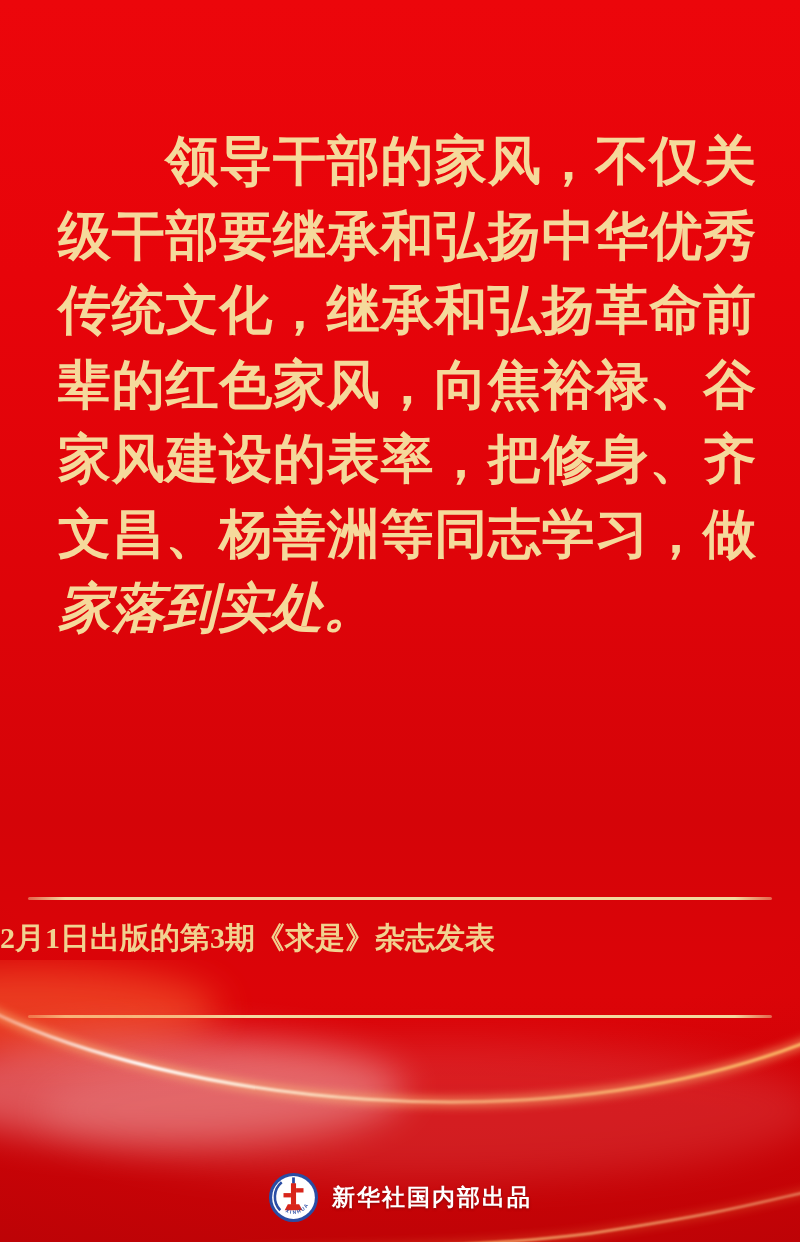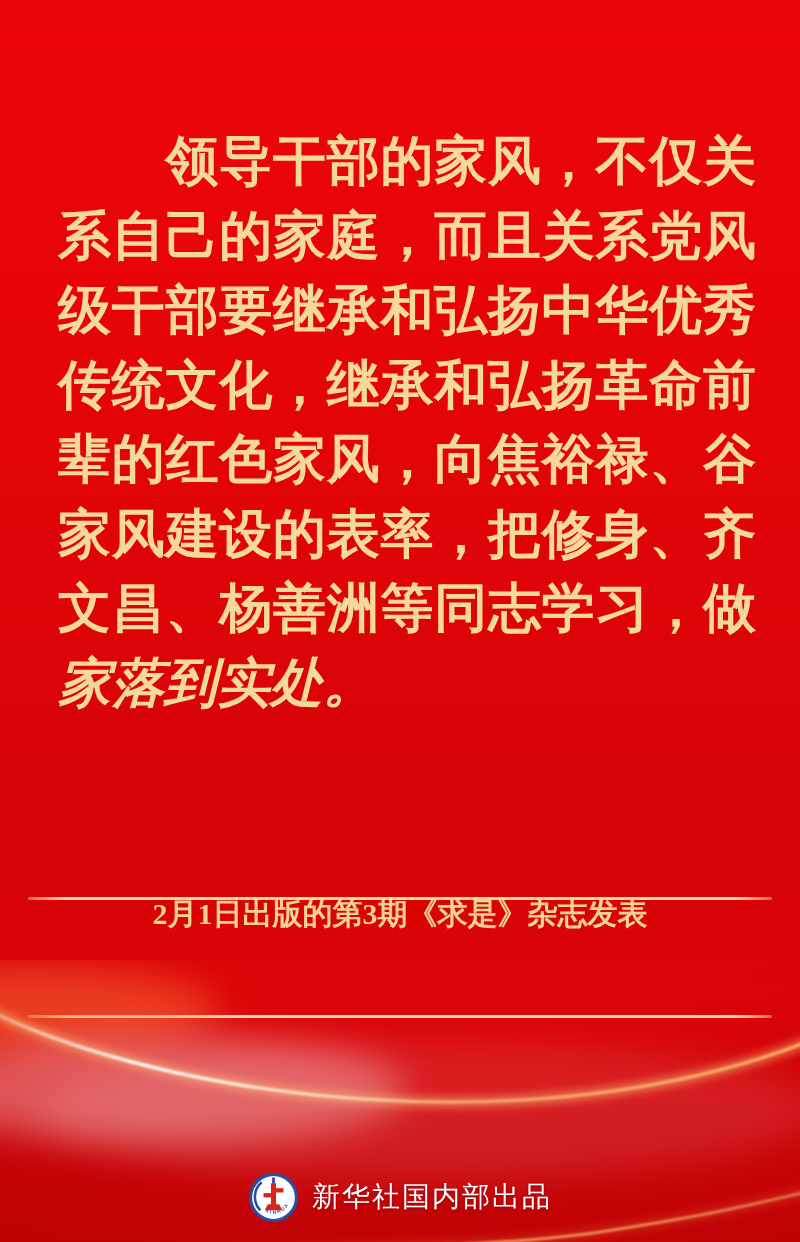--- a/index.html
+++ b/index.html
@@ -17,44 +17,43 @@
     font-family:"Liberation Serif","DejaVu Serif",serif;
     text-align:justify;text-justify:inter-character;
   }
   .qline{text-align-last:justify;height:74.5px;white-space:nowrap;}
   .qline.last{text-align-last:left;font-style:italic;}
   .divider{position:absolute;left:28px;width:744px;height:3px;border-radius:2px;
     background:linear-gradient(90deg,rgba(242,216,158,.45) 0%,#f2d89e 5%,#f2d89e 95%,rgba(242,216,158,.45) 100%);}
   .divider.d1{top:897px;}
   .divider.d2{top:1015px;}
   .caption{
-    position:absolute;left:0;top:893px;width:800px;text-align:center;
+    position:absolute;left:0;top:917px;width:800px;text-align:left;
     color:#f1d290;font-size:30px;line-height:41.5px;font-weight:bold;
     font-family:"Liberation Serif","DejaVu Serif",serif;
   }
   .flare{position:absolute;left:0;top:960px;width:800px;height:282px;pointer-events:none;}
   .footer{
     position:absolute;left:0;top:1171px;width:800px;height:52px;
     display:flex;align-items:center;justify-content:center;gap:13px;
   }
   .footer-text{
-    color:#ffffff;font-size:28px;font-weight:normal;letter-spacing:2px;
+    color:#ffffff;font-size:23px;font-weight:bold;letter-spacing:2px;
     text-shadow:0 1px 3px rgba(0,0,0,.3);white-space:nowrap;
   }
   .logo{width:51px;height:51px;display:block;}
 </style>
 </head>
 <body>
 
 <div class="poster">
   <div class="vignette"></div>
 
   <div class="quote">
     <div class="qline">　　领导干部的家风，不仅关</div>
-    <div class="qline">系自己的家庭，而且关系党风</div>
     <div class="qline">级干部要继承和弘扬中华优秀</div>
     <div class="qline">传统文化，继承和弘扬革命前</div>
     <div class="qline">辈的红色家风，向焦裕禄、谷</div>
     <div class="qline">家风建设的表率，把修身、齐</div>
     <div class="qline">文昌、杨善洲等同志学习，做</div>
     <div class="qline last">家落到实处。</div>
   </div>
 
   <div class="divider d1"></div>
 

